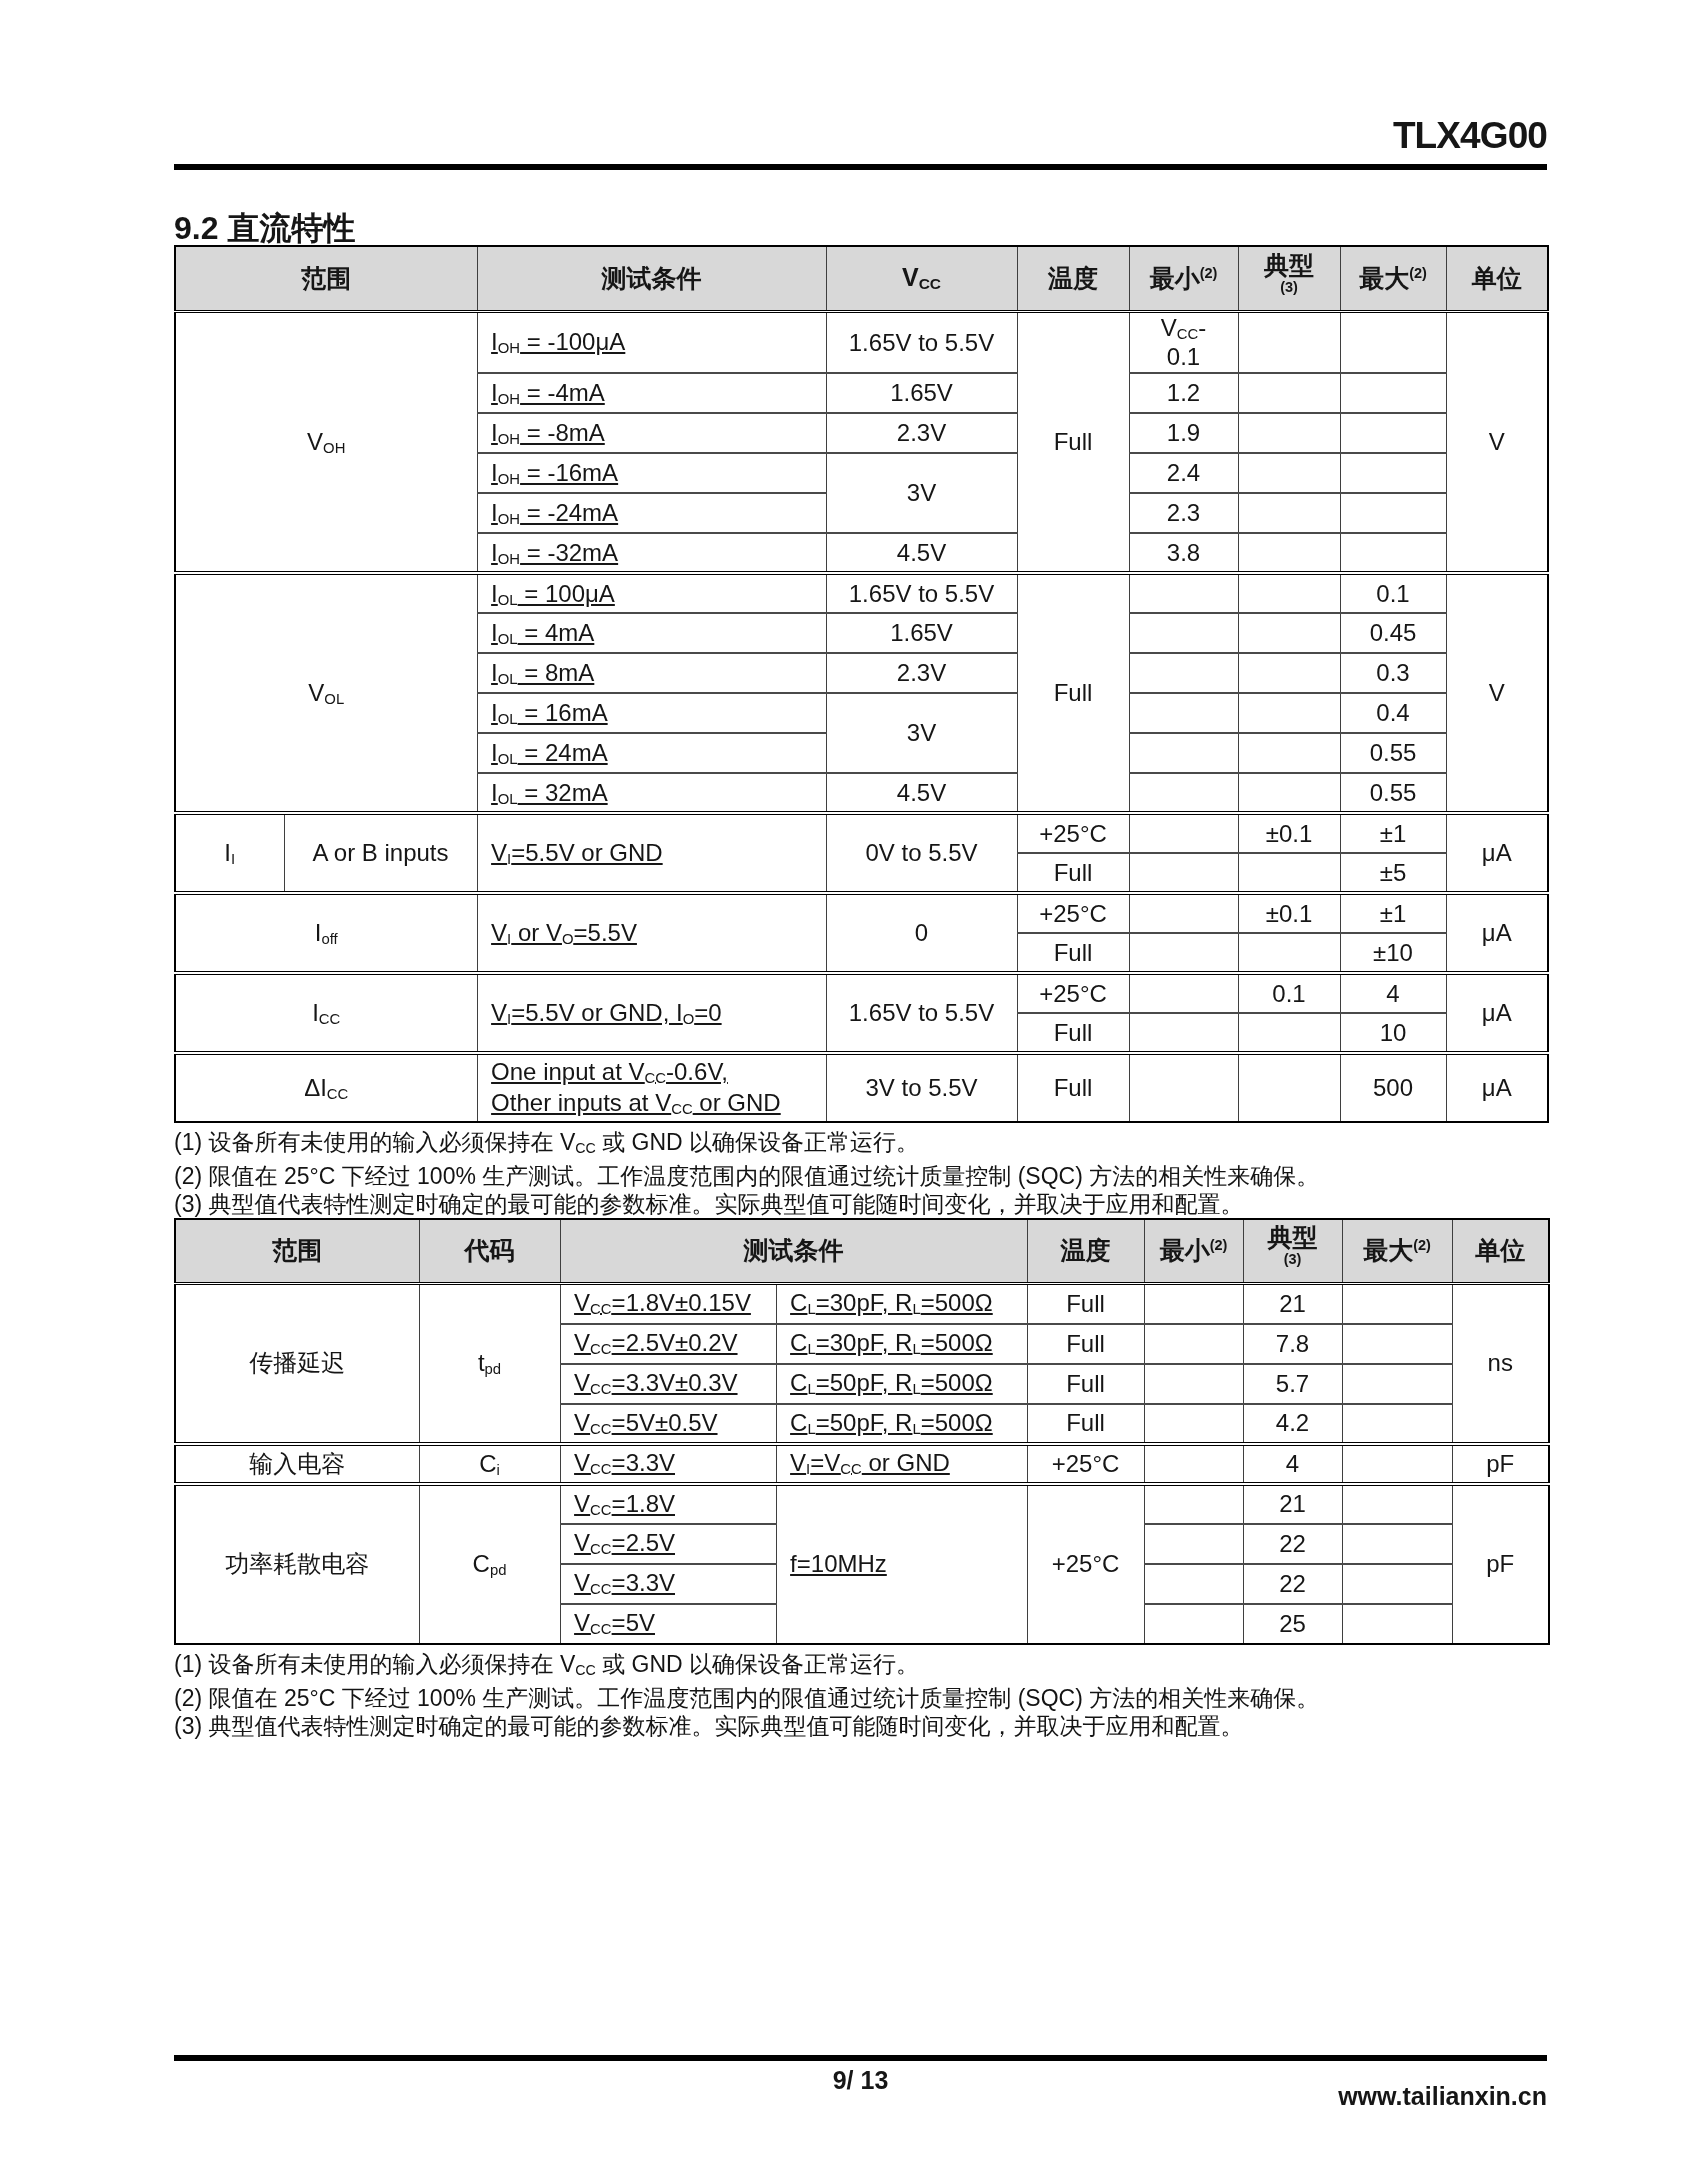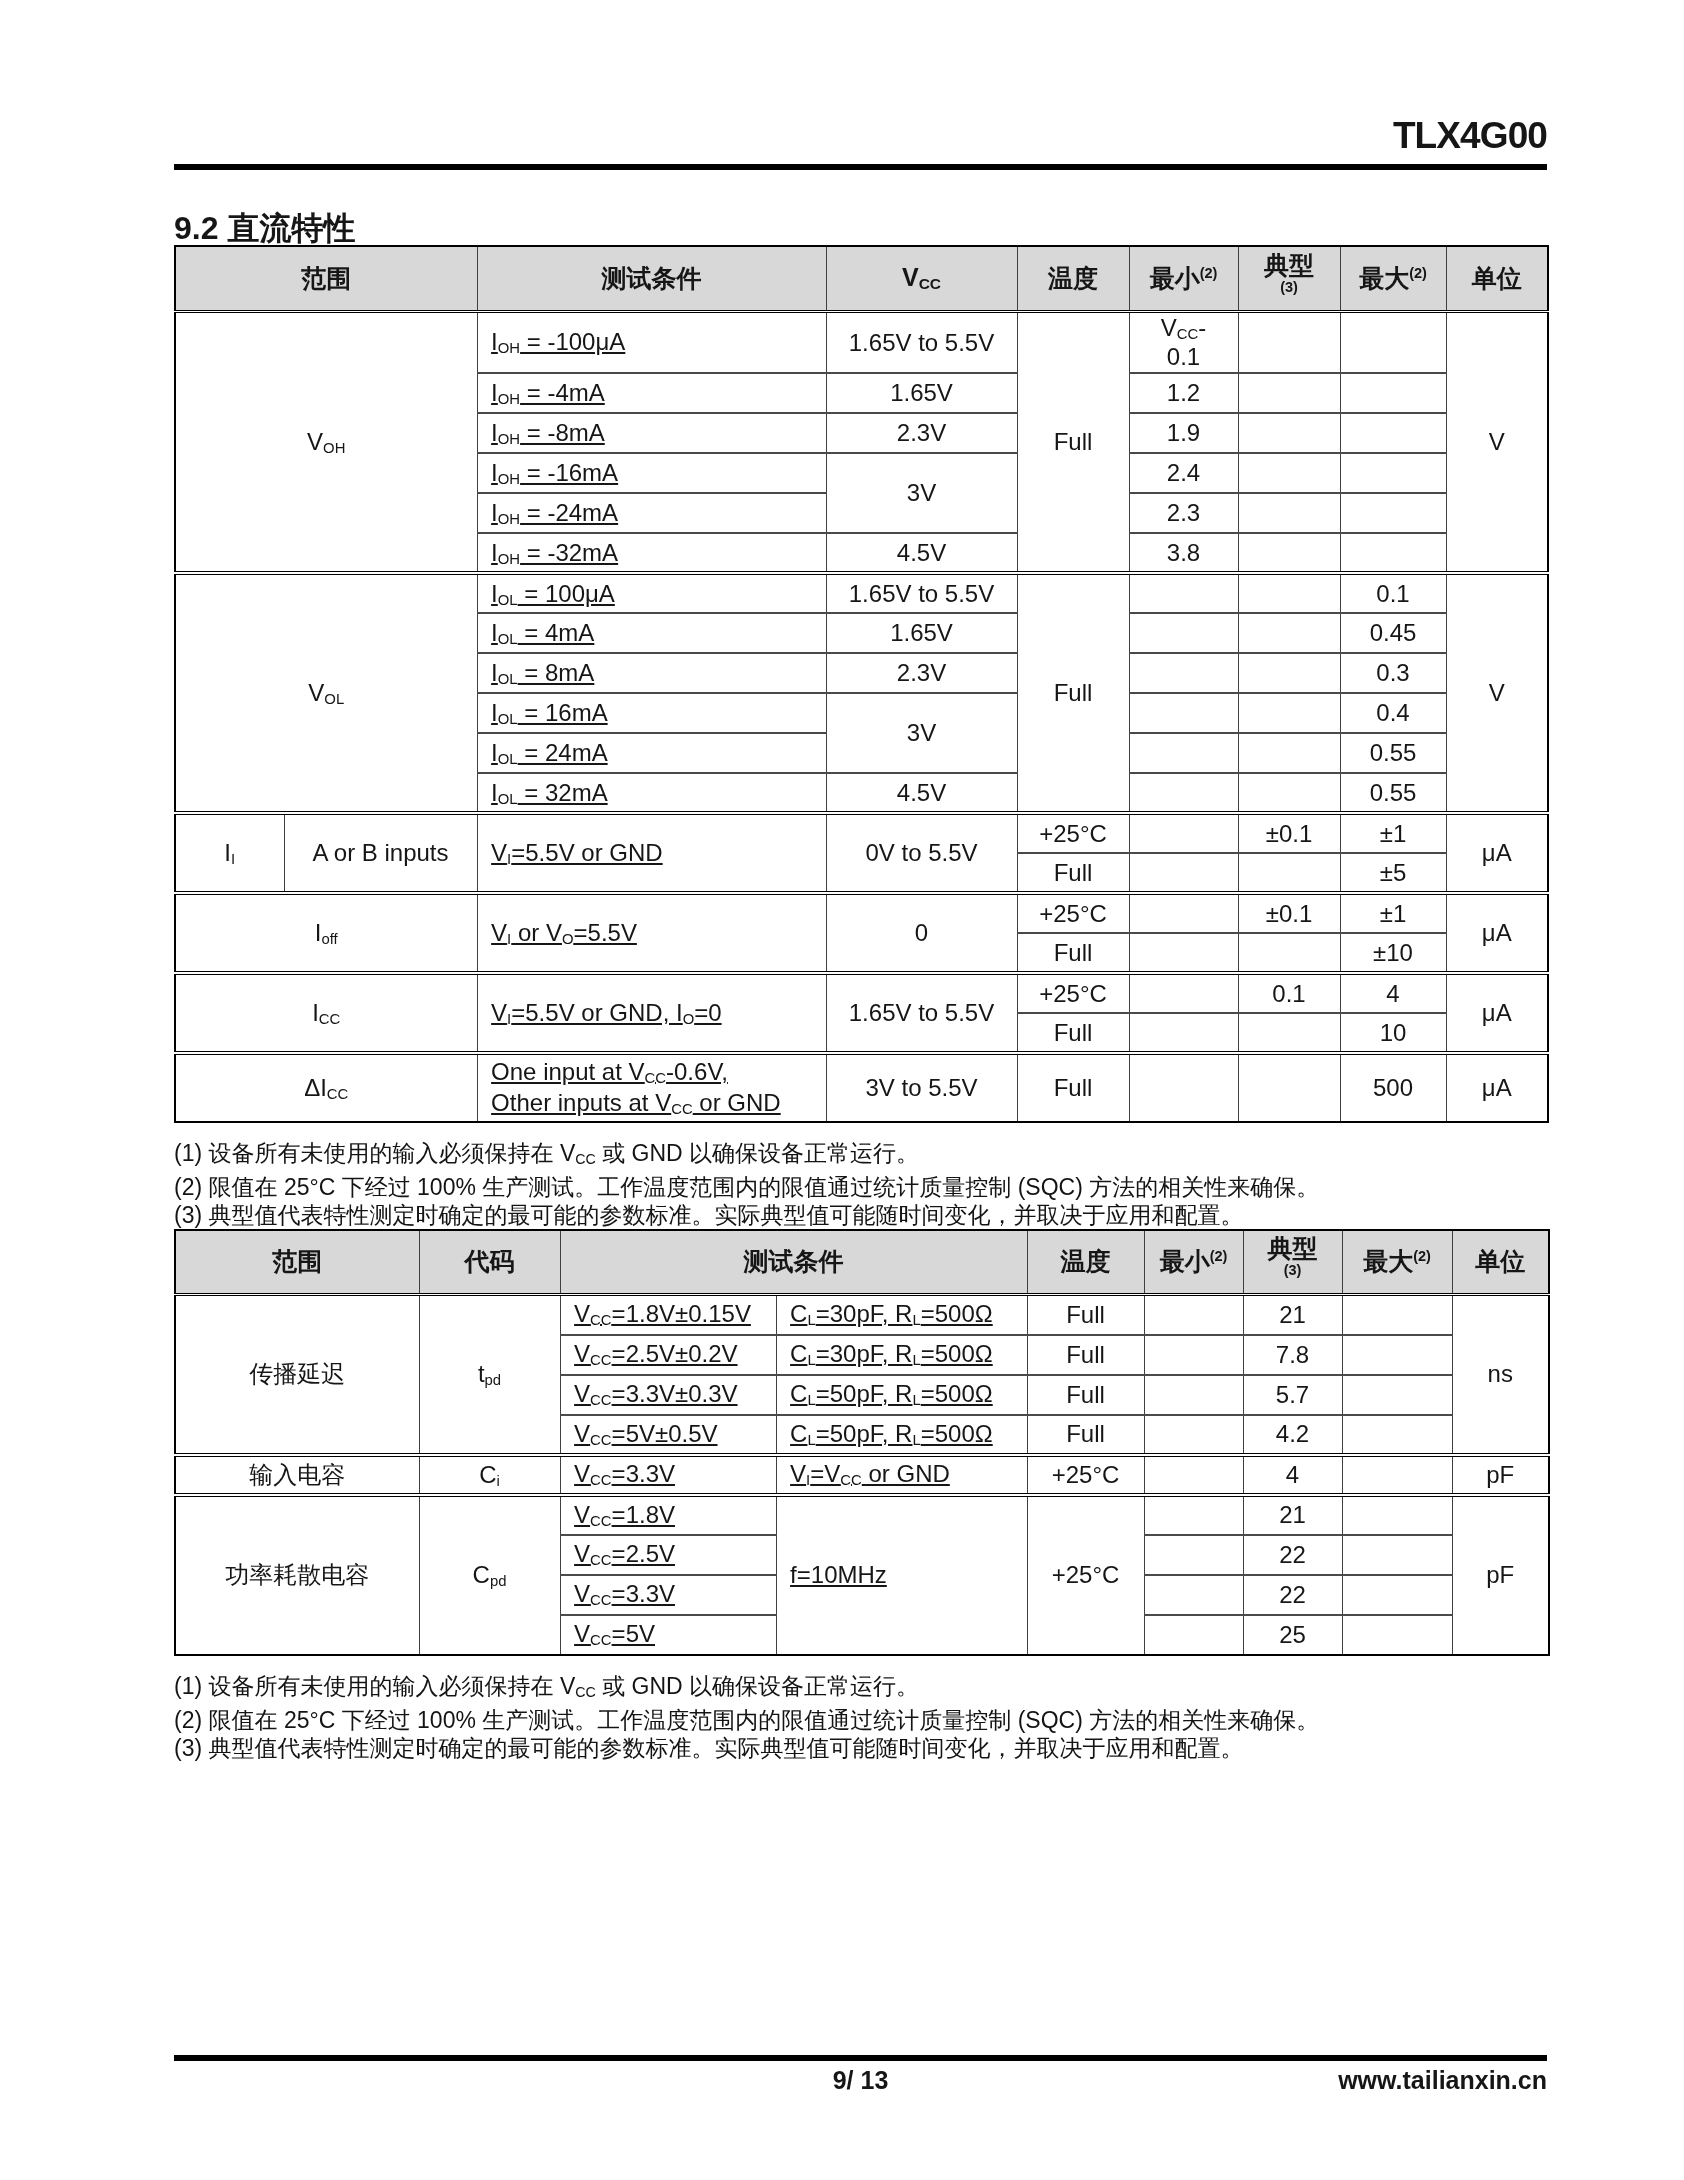--- a/index.html
+++ b/index.html
@@ -33,26 +33,26 @@
   }
   .spec tbody tr { height:40px; }
   .spec tbody tr.h70 { height:61px; }
   .spec tbody tr.h74 { height:63px; }
   .spec tbody td { border-top:2.6px double #4a4a4a; }
   .spec tbody tr.grp td { border-top:4.3px double #000; }
   .spec td.L { text-align:left; padding-left:13.6px; line-height:1.25;text-decoration:underline; }
   sub { font-size:0.62em; vertical-align:-0.22em; letter-spacing:0; }
   sup { font-size:0.58em; vertical-align:super; }
 
-  .notes { margin-top:16px; font-size:23px; line-height:28px; color:#141414; }
+  .notes { margin-top:5px; font-size:23px; line-height:28px; color:#141414; }
 
   .footer-rule { position:absolute; left:174px; width:1373px; top:2055px; height:6px; background:#000; }
   .footer-bar { position:absolute; left:174px; width:1373px; top:2066px; font-weight:700; font-size:25px; }
   .page-num { text-align:center; }
-  .site { position:absolute; right:0; top:0; }
+  .site { position:absolute; right:0; top:16px; }
 </style>
 </head>
 <body>
 
 <div class="page">
   <div class="content">
 
     <div class="doc-title">TLX4G00</div>
     <div class="header-rule"></div>
 

